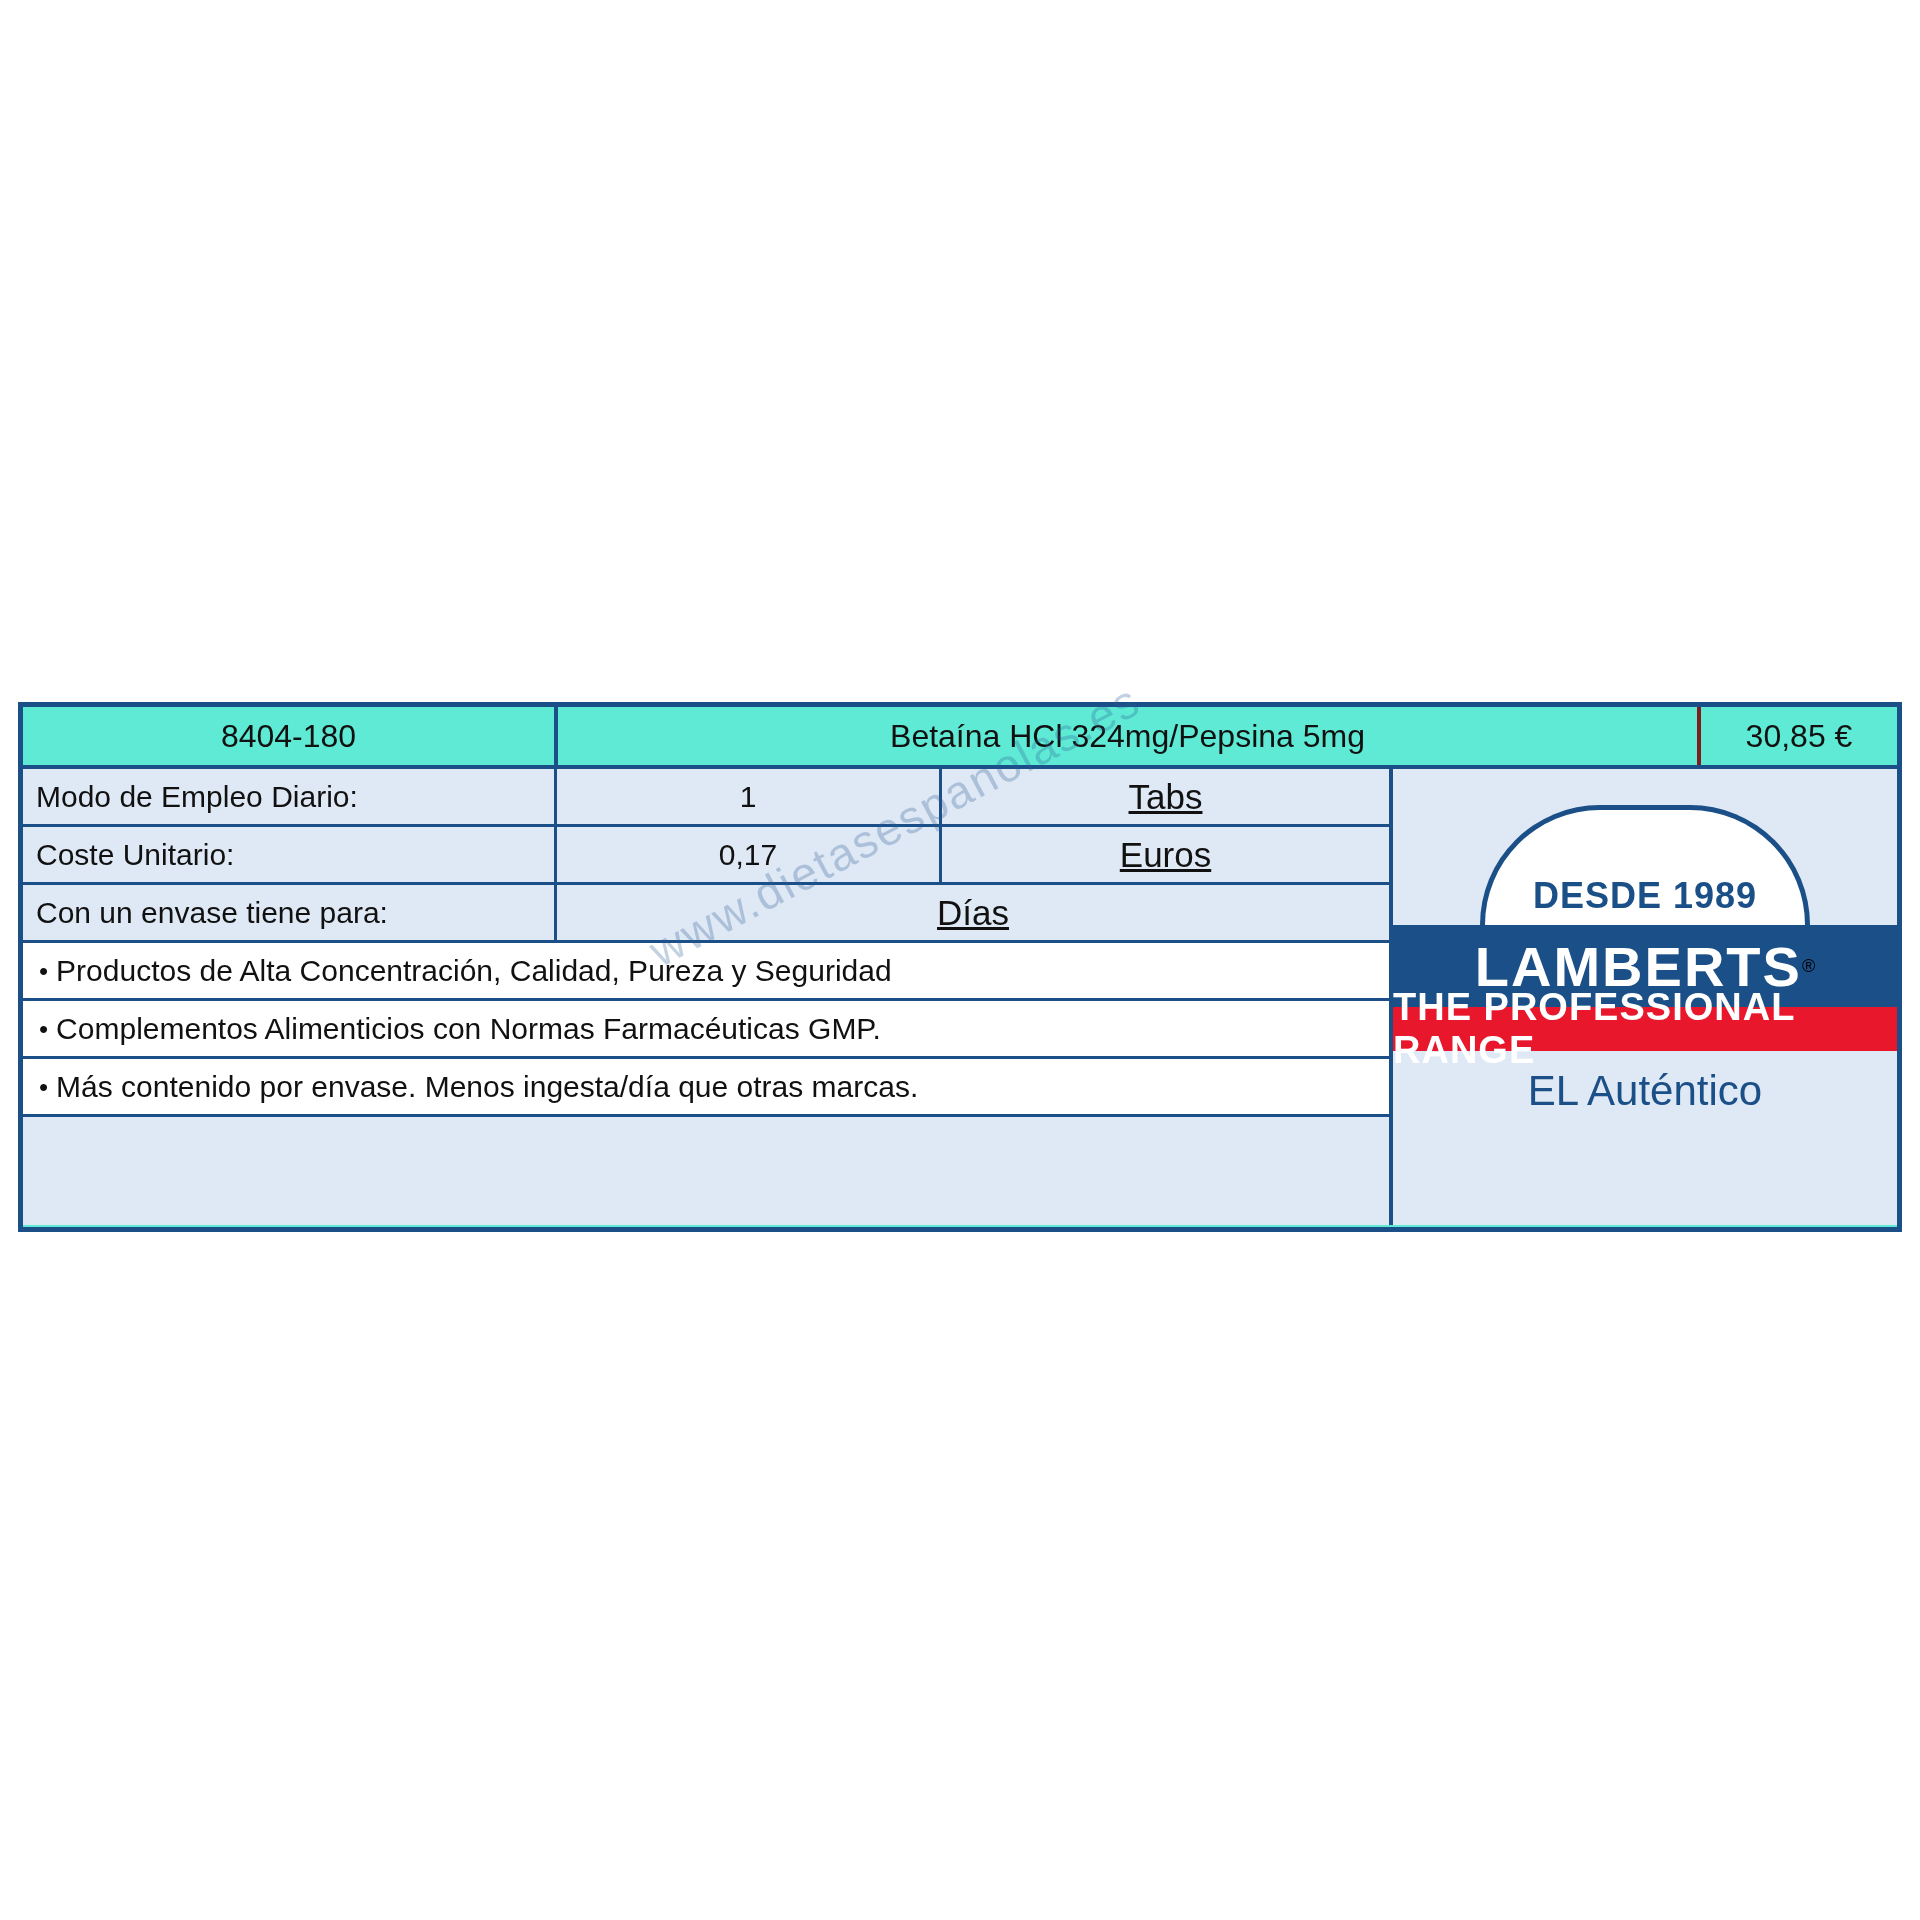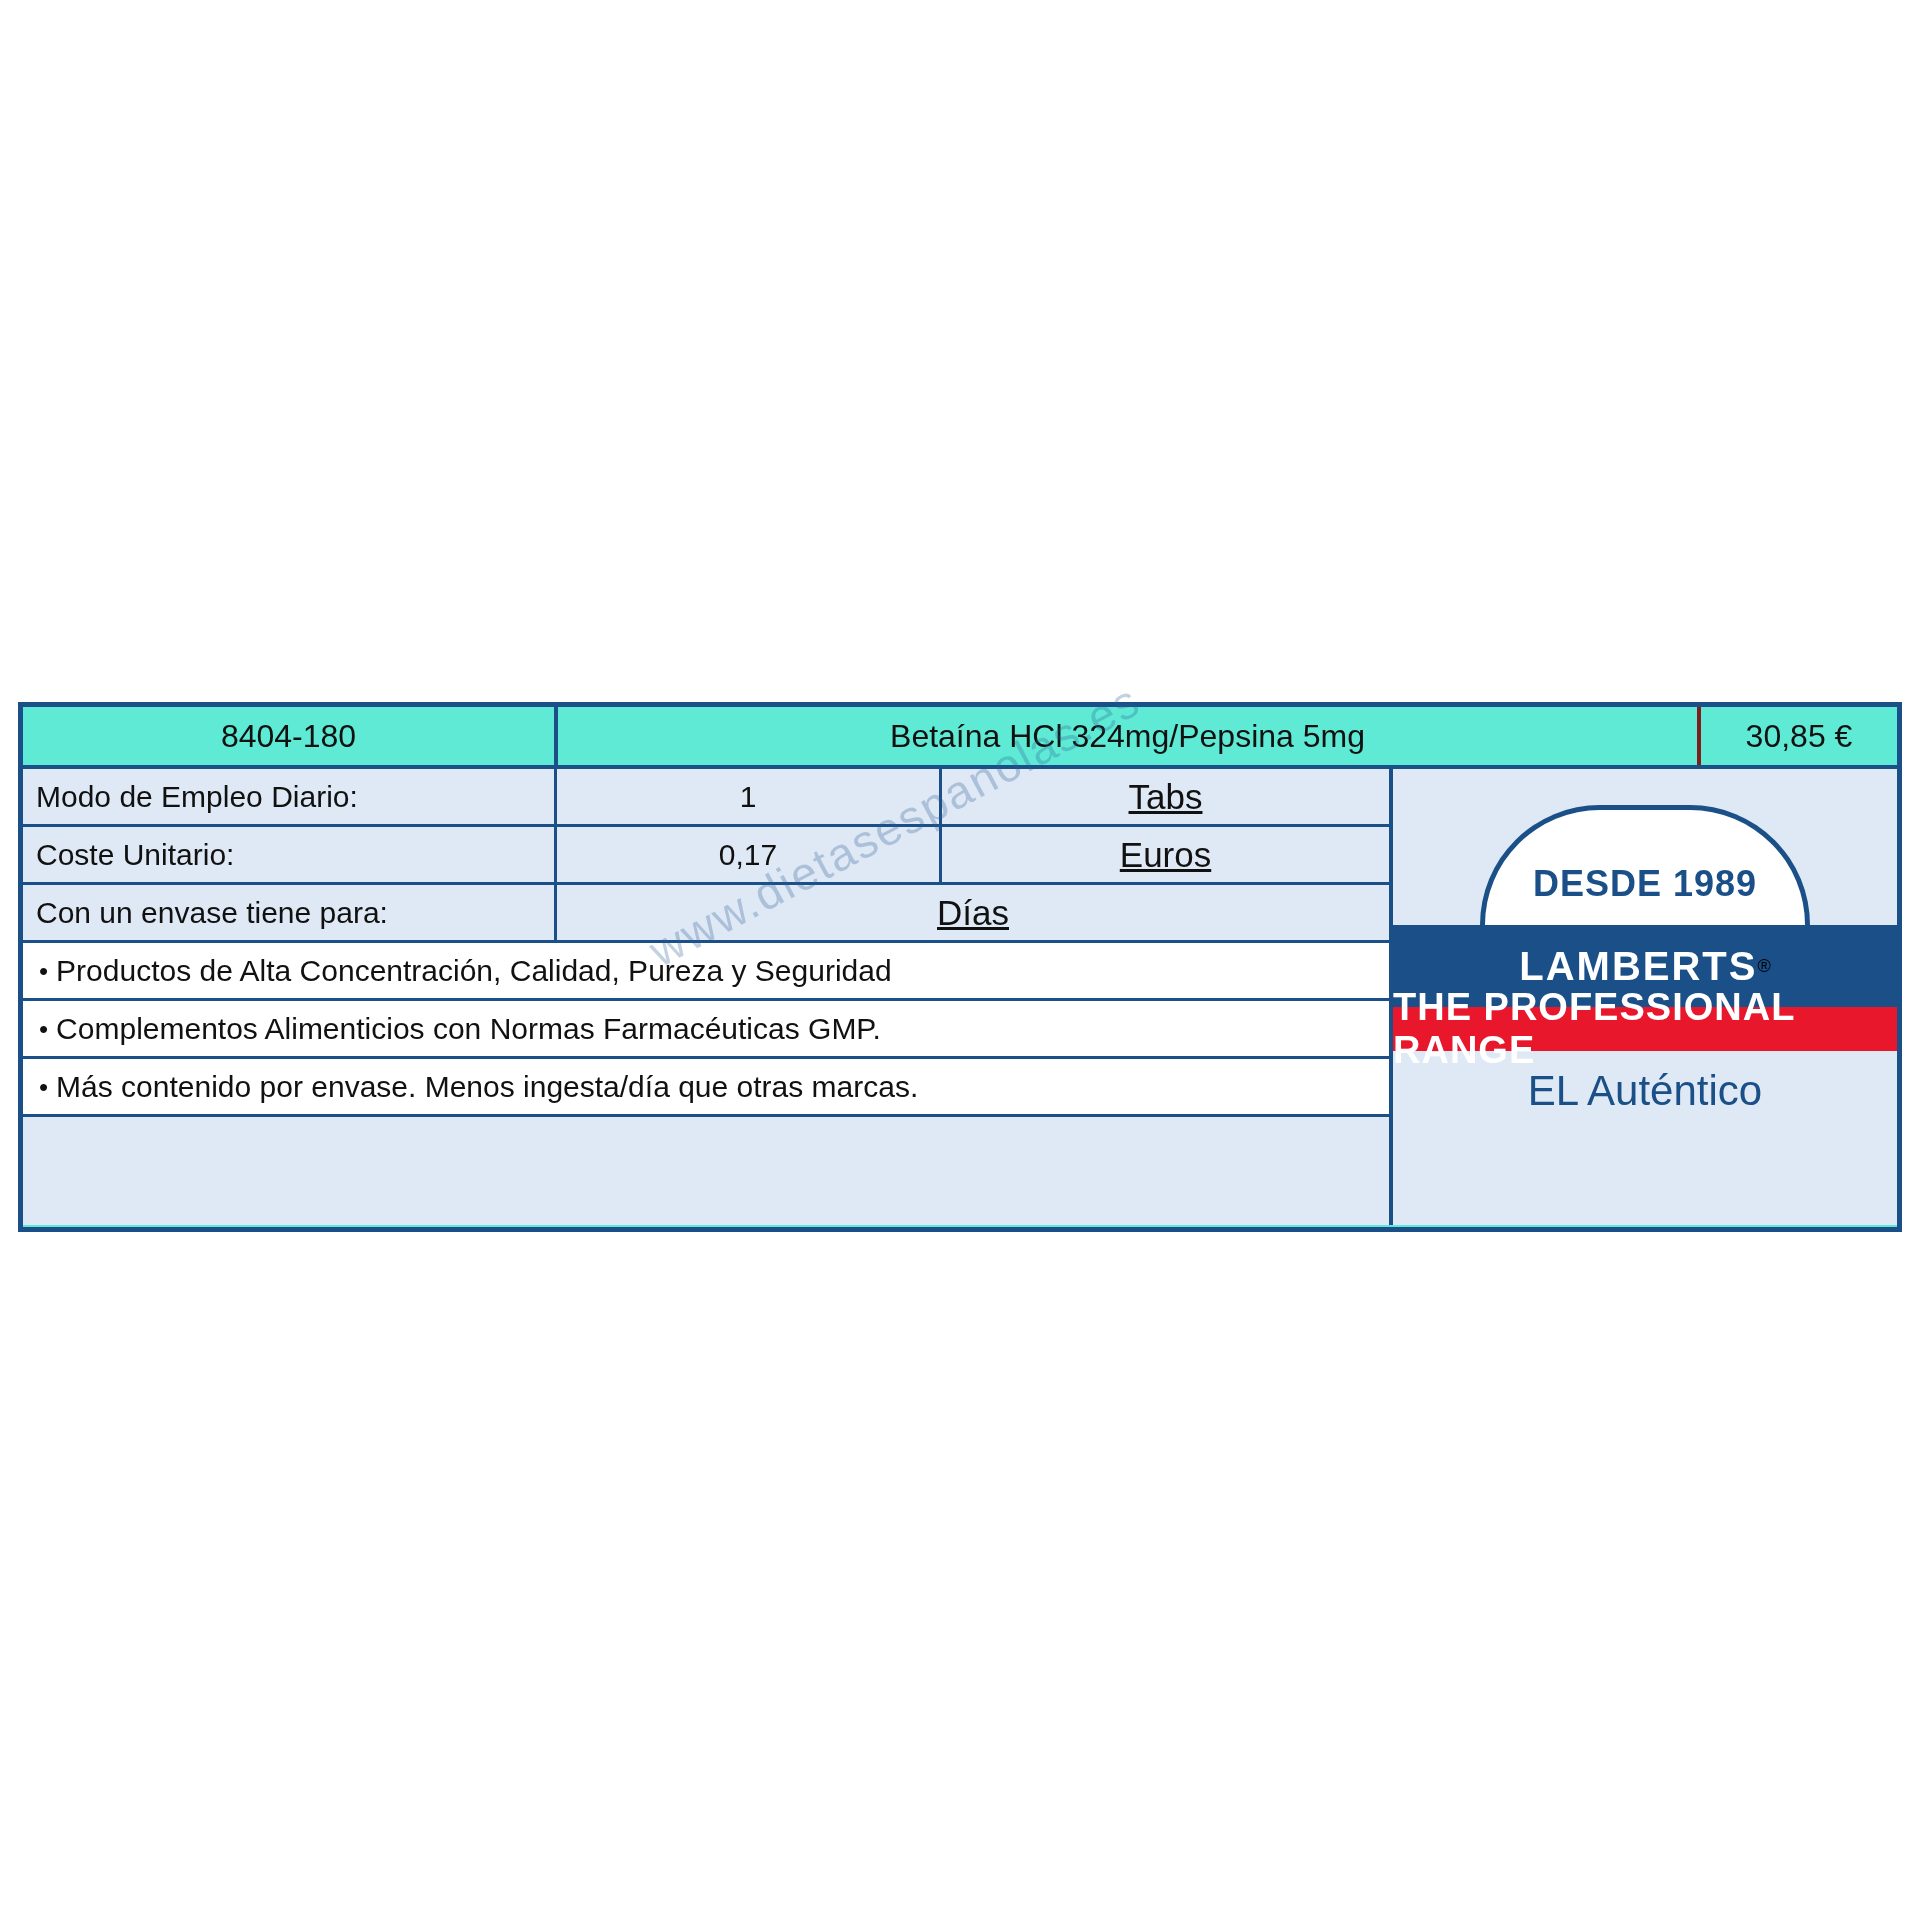--- a/index.html
+++ b/index.html
@@ -166,35 +166,35 @@
     box-sizing: border-box;
     display: flex;
     align-items: flex-end;
     justify-content: center;
   }
   .logo-desde span {
     font-size: 36px;
     font-weight: bold;
     color: #1b4f87;
     letter-spacing: 1px;
-    padding-bottom: 20px;
+    padding-bottom: 8px;
   }
   .logo-name {
     position: absolute;
     left: 0;
     right: 0;
     top: 156px;
     height: 82px;
     background: #1b4f87;
     display: flex;
     align-items: center;
     justify-content: center;
   }
   .logo-name span {
-    font-size: 40px;
+    font-size: 56px;
     font-weight: bold;
     color: #ffffff;
     letter-spacing: 2px;
   }
   .logo-name sup {
     font-size: 18px;
     vertical-align: super;
   }
   .logo-range {
     position: absolute;

